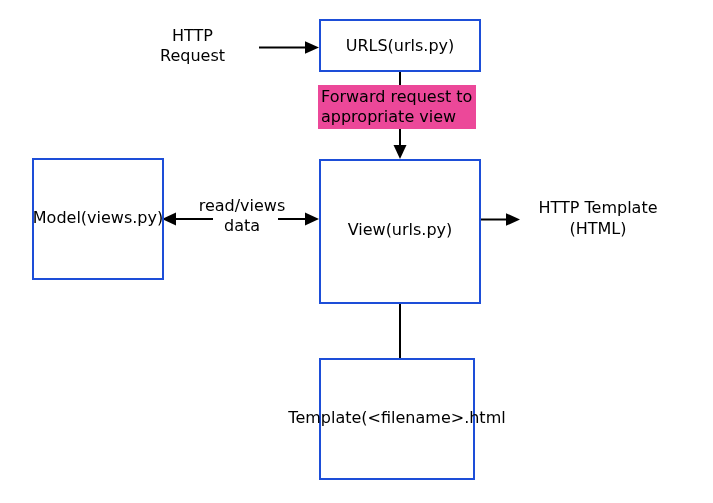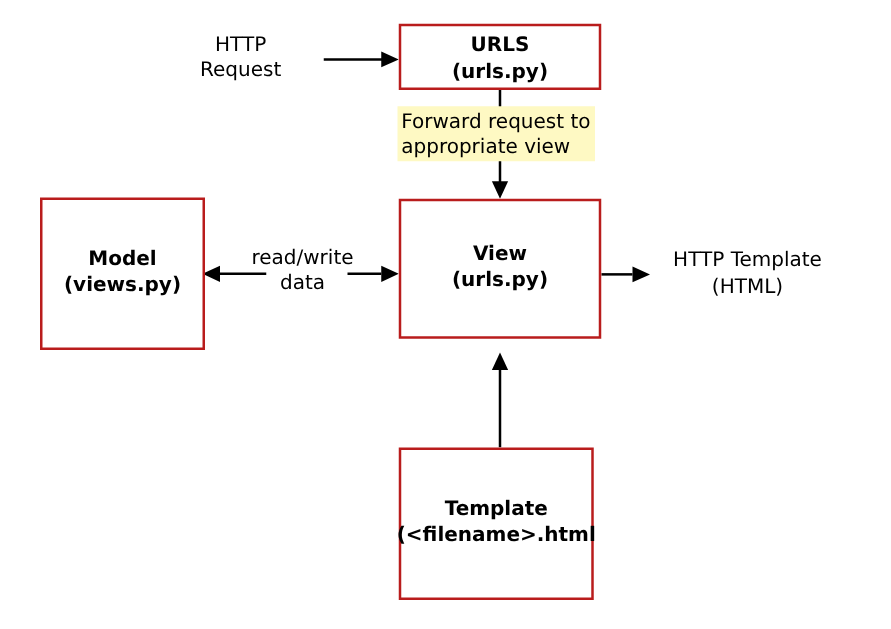--- a/index.html
+++ b/index.html
@@ -18,48 +18,46 @@
   }
   .connector-layer {
     position: absolute;
     left: 0; top: 0;
     width: 713px; height: 503px;
   }
   .connector-layer line { stroke: #000000; stroke-width: 2; }
   .connector-layer polygon { fill: #000000; stroke: none; }
   .box {
     position: absolute;
-    border: 2px solid #b91c1c;
+    border: 2px solid #1d4ed8;
     background: #ffffff;
     display: flex;
-    flex-direction: column;
     align-items: center;
     justify-content: center;
     text-align: center;
     line-height: 21px;
     padding-bottom: 4px;
-    font-weight: bold;
   }
   .box-urls     { left: 319px; top: 19px;  width: 162px; height: 53px; padding-bottom: 0; }
   .box-model    { left: 32px;  top: 158px; width: 132px; height: 122px; }
-  .box-view     { left: 319px; top: 159px; width: 162px; height: 112px; }
+  .box-view     { left: 319px; top: 159px; width: 162px; height: 145px; }
   .box-template { left: 319px; top: 358px; width: 156px; height: 122px; }
   .label {
     position: absolute;
     white-space: pre-line;
     line-height: 20px;
   }
   .label-http-request {
     left: 150px; top: 26px; width: 85px;
     text-align: center;
   }
   .label-forward {
     left: 318px; top: 85px;
     text-align: left;
-    background: #fef9c3;
+    background: #ec4899;
     padding: 2px 4px 2px 3px;
   }
   .label-read-write {
     left: 197px; top: 196px; width: 90px;
     text-align: center;
   }
   .label-http-response {
     left: 527px; top: 197px; width: 142px;
     text-align: center;
     line-height: 21px;
@@ -122,19 +120,19 @@
     <div>Template</div>
     <div>(&lt;filename&gt;.html</div>
   </div>
 
   <div class="label label-http-request">HTTP
 Request</div>
 
   <div class="label label-forward">Forward request to
 appropriate view</div>
 
-  <div class="label label-read-write">read/write
+  <div class="label label-read-write">read/views
 data</div>
 
   <div class="label label-http-response">HTTP Template
 (HTML)</div>
 
 </div>
 
 </body></html>

